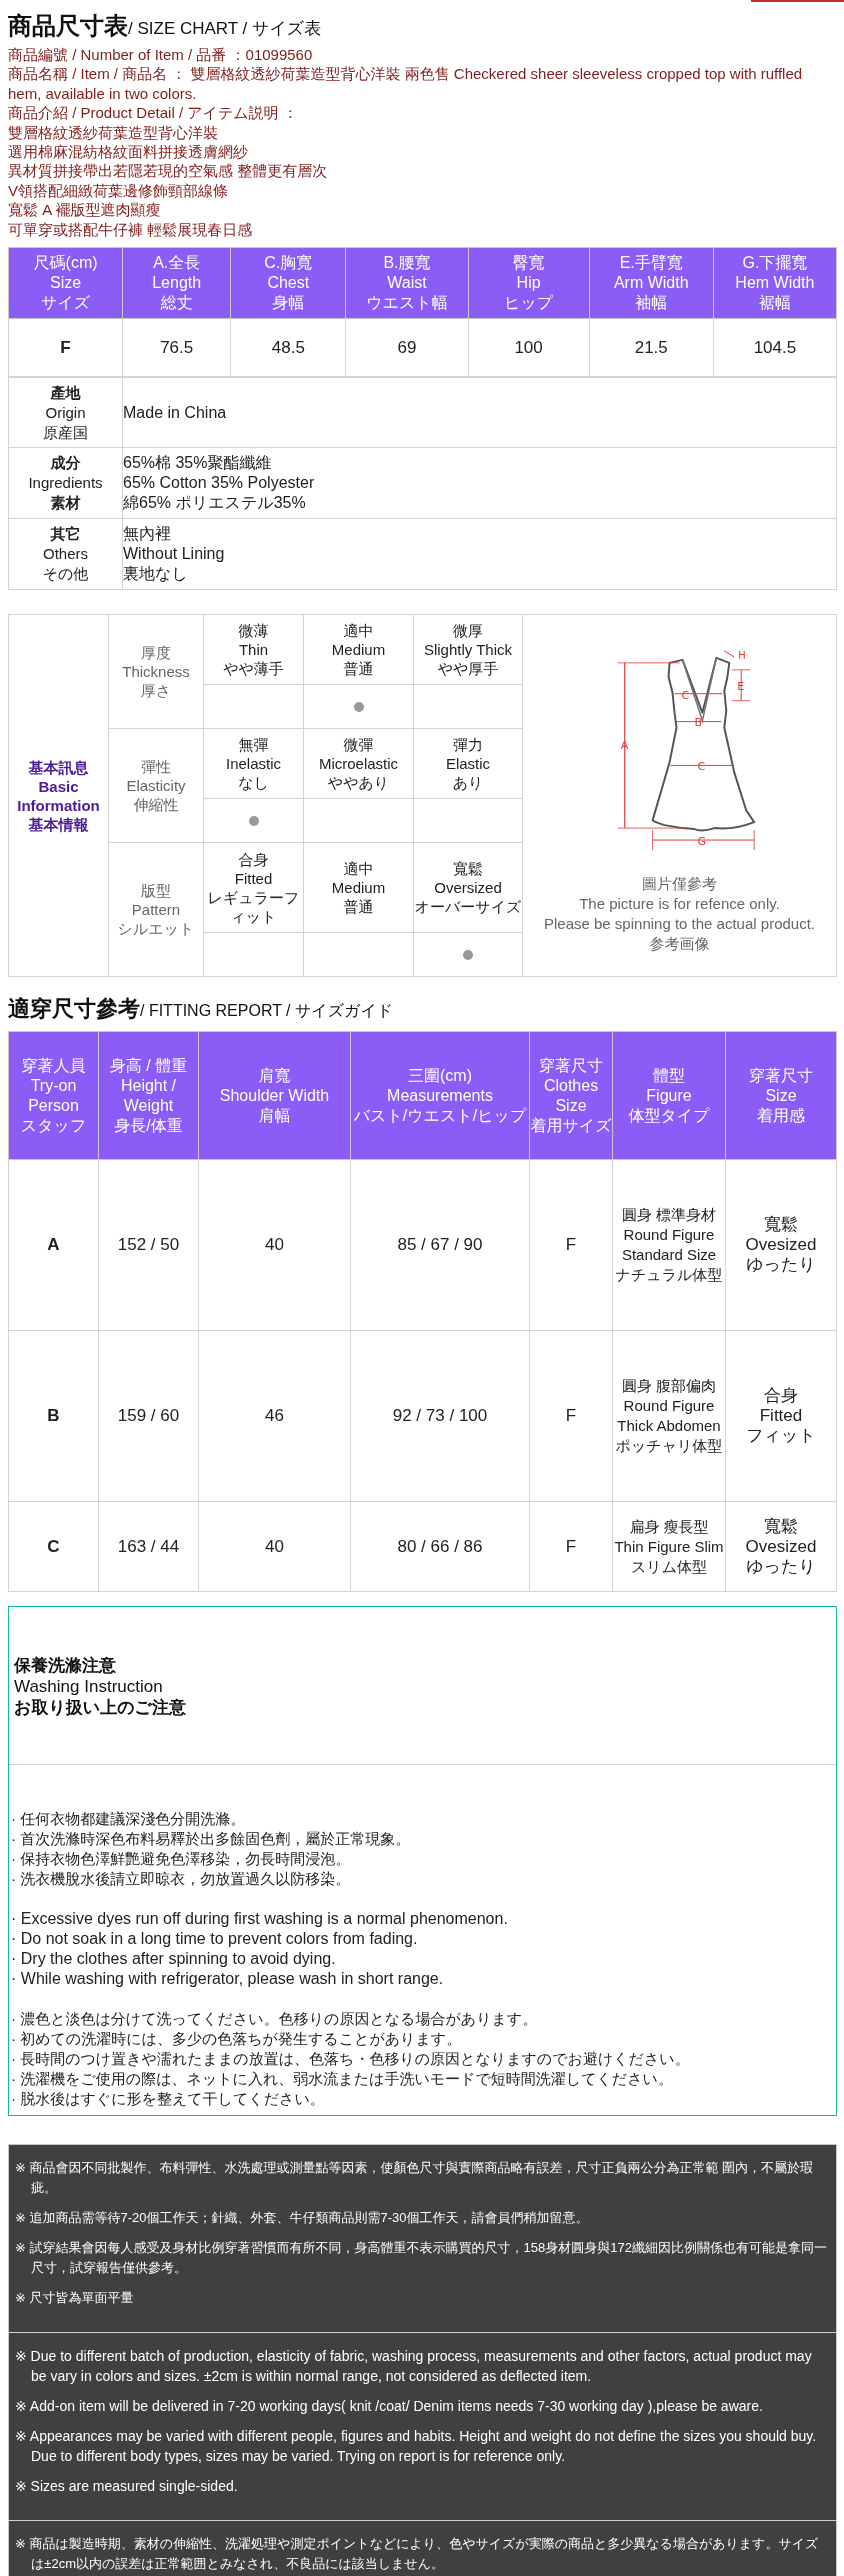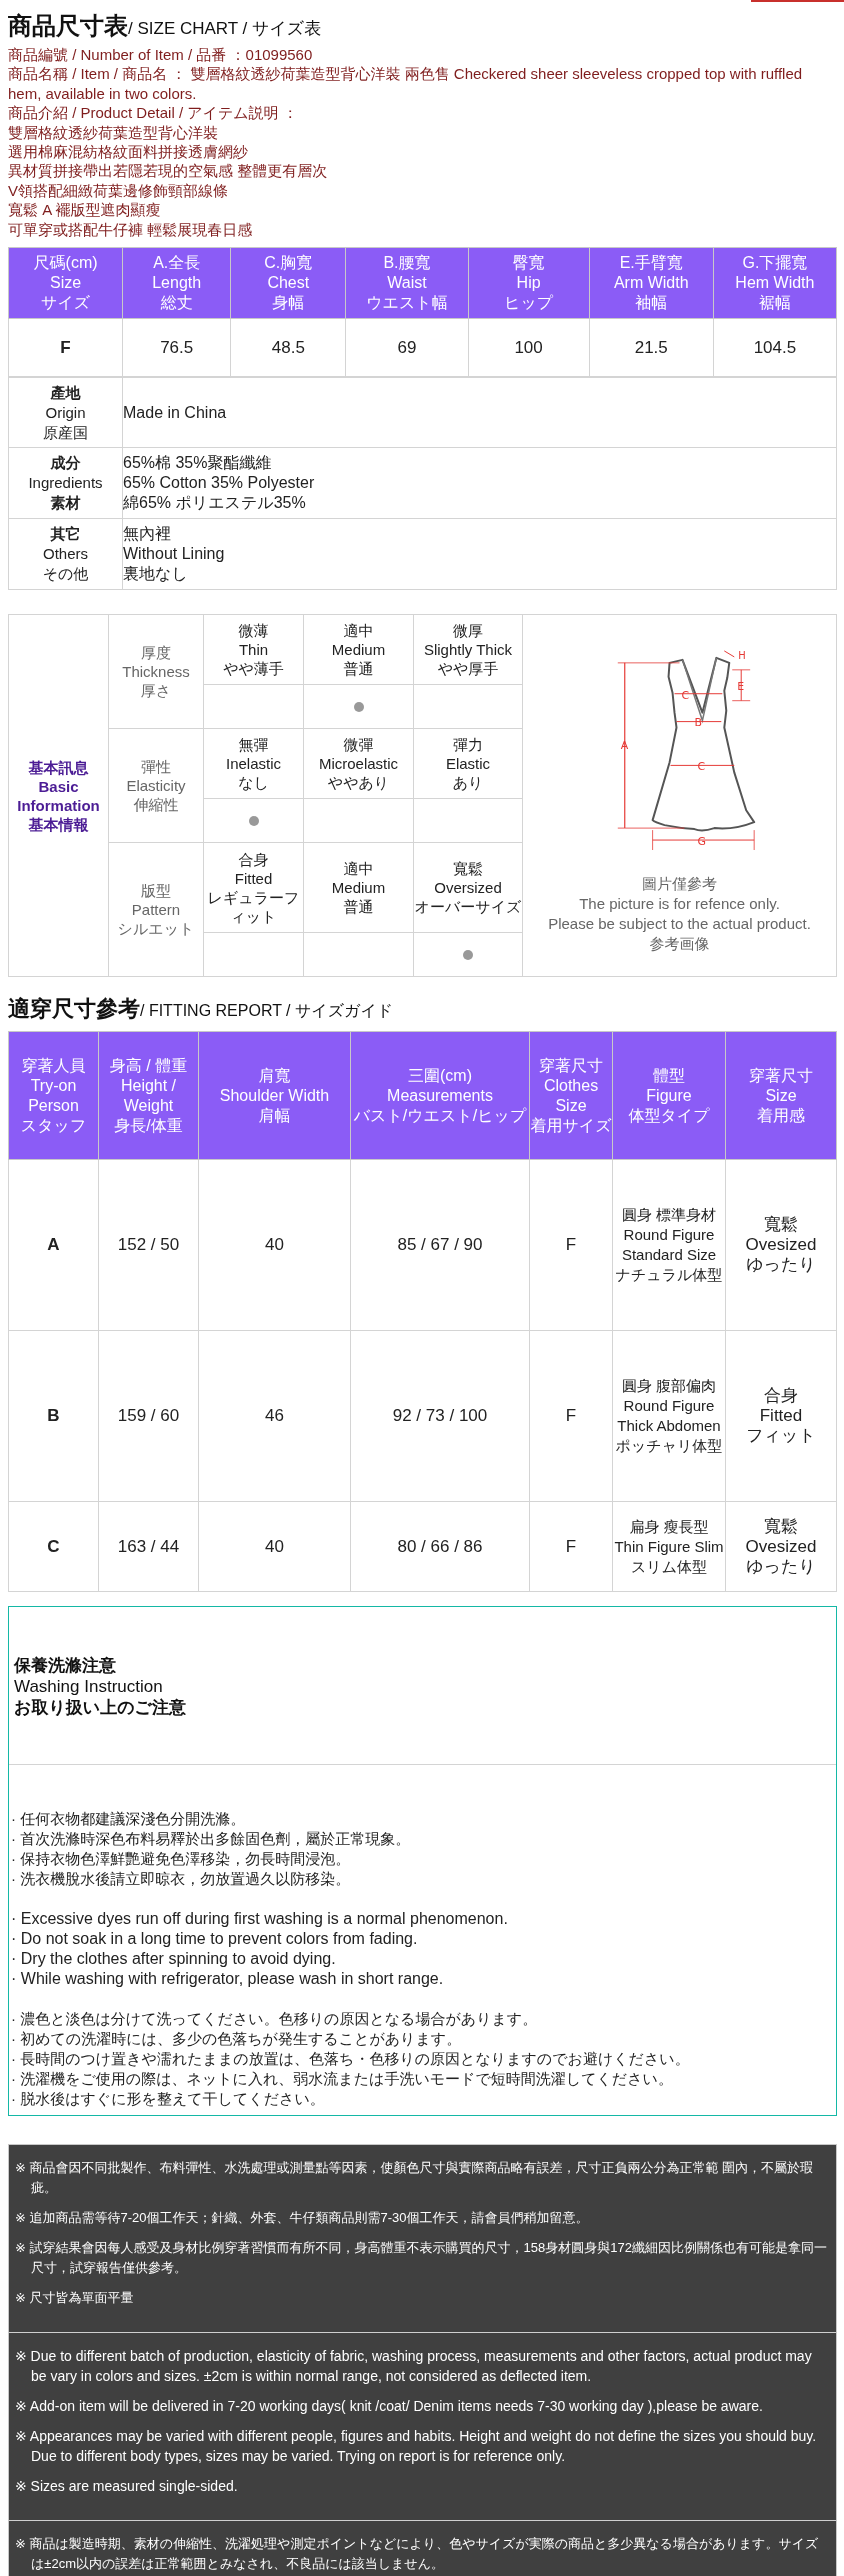--- a/index.html
+++ b/index.html
@@ -236,21 +236,21 @@
           <text x="174" y="26" font-size="10" fill="#e53935" font-family="DejaVu Sans, sans-serif">H</text>
 
           <line x1="88" y1="208" x2="190" y2="208" stroke="#e53935" stroke-width="1"></line>
           <line x1="88" y1="198" x2="88" y2="218" stroke="#e53935" stroke-width="0.8"></line>
           <line x1="190" y1="198" x2="190" y2="218" stroke="#e53935" stroke-width="0.8"></line>
           <text x="133" y="213" font-size="11" fill="#e53935" font-family="DejaVu Sans, sans-serif">G</text>
         </svg>
         <div class="cap" style="margin-top:18px">
           <div>圖片僅參考</div>
           <div>The picture is for refence only.</div>
-          <div>Please be subject to the actual product.</div>
+          <div>Please be spinning to the actual product.</div>
           <div>参考画像</div>
         </div>
       </td>
     </tr>
     <tr style="height:44px">
       <td></td>
       <td><span class="dot"></span></td>
       <td></td>
     </tr>
     <tr style="height:70px">

